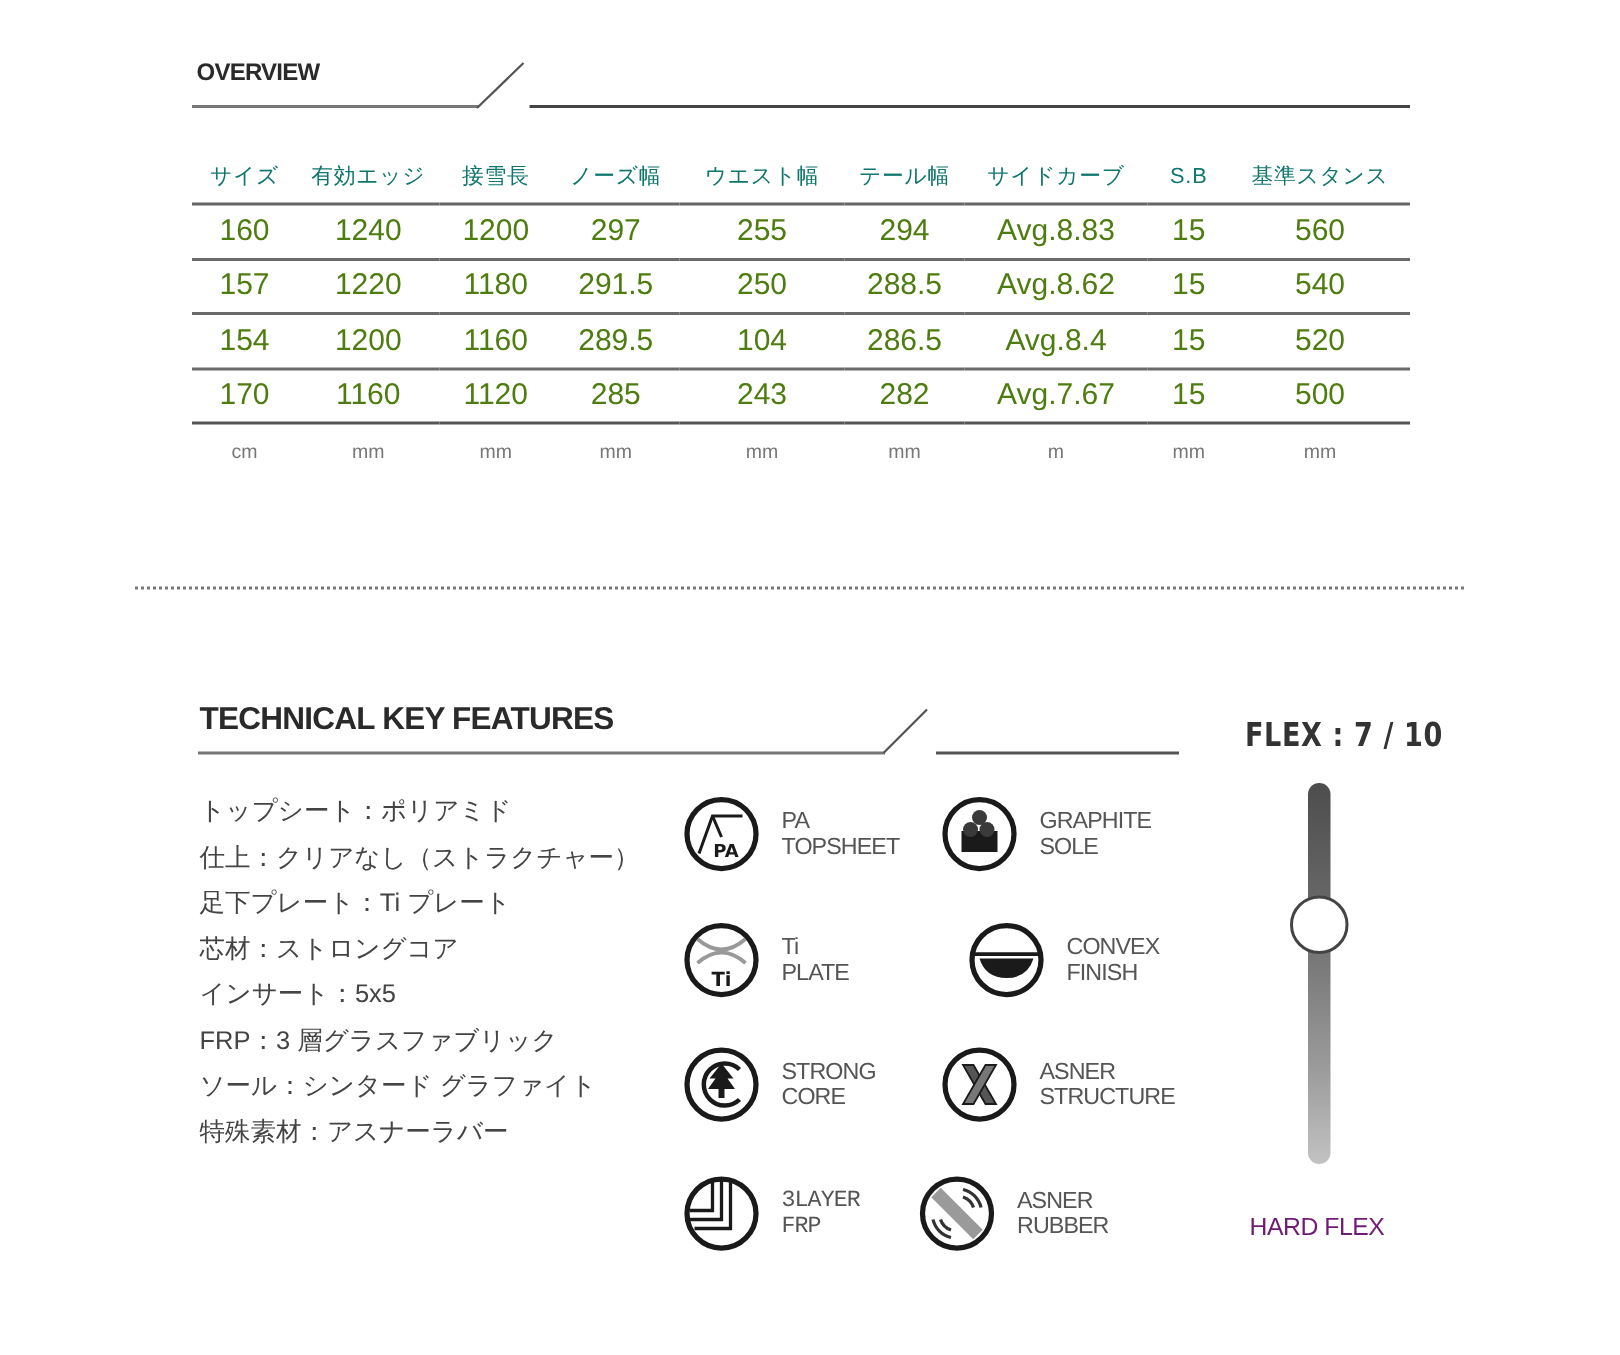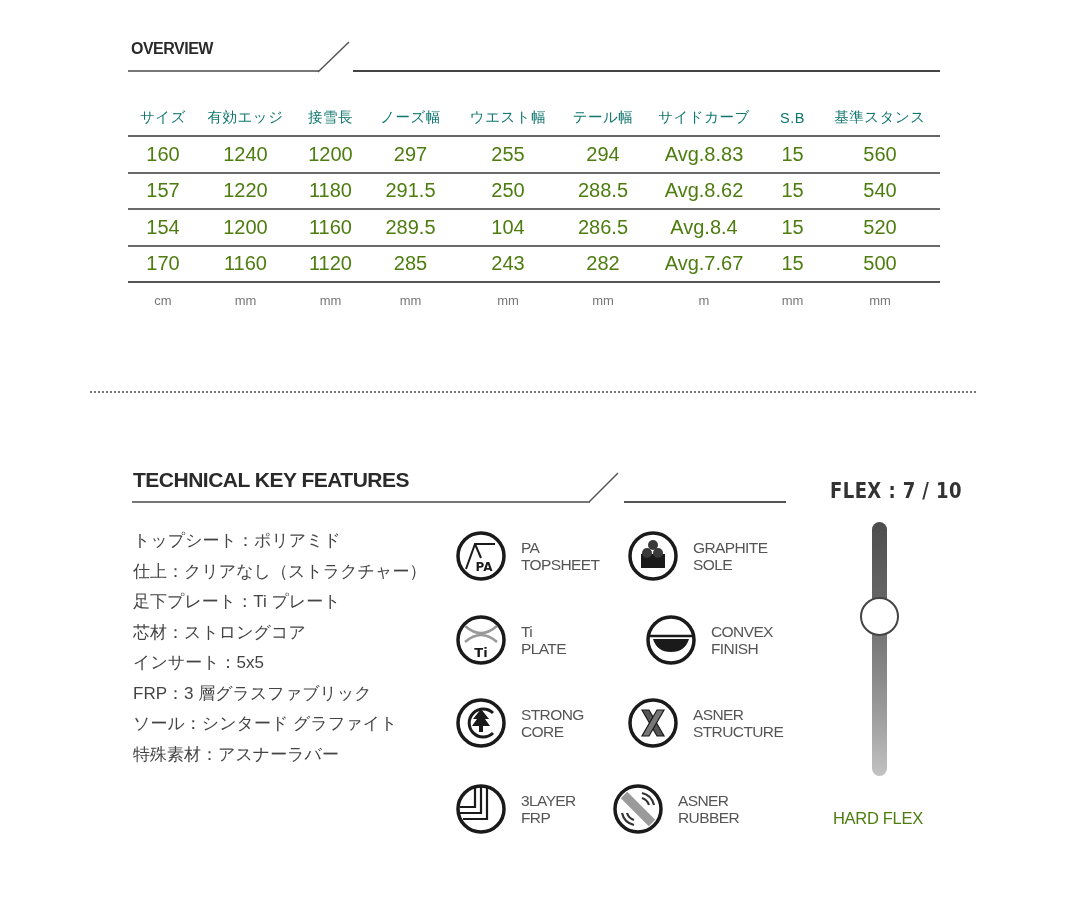--- a/index.html
+++ b/index.html
@@ -34,21 +34,21 @@
   .icon-item { position: absolute; display: flex; align-items: center; }
   .icon-item svg { width: 52px; height: 52px; flex: none; }
   .icon-label { margin-left: 14px; font-size: 15.5px; line-height: 17px; color: #555; letter-spacing: -0.6px; }
   .icon-label span { display: block; }
 
   
   .flex-title { position: absolute; left: 830px; top: 478px; font-size: 22px; font-weight: bold; color: #333; letter-spacing: 0.5px; transform: scaleX(0.82); transform-origin: left center; white-space: nowrap; font-family: "DejaVu Sans", sans-serif; }
   .flex-track { position: absolute; left: 872px; top: 522px; width: 15px; height: 254px; border-radius: 8px;
      background: linear-gradient(to bottom, #4d4d4d 0%, #6a6a6a 35%, #9b9b9b 75%, #c2c2c2 100%); }
   .flex-knob { position: absolute; left: 860px; top: 597px; width: 39px; height: 39px; border-radius: 50%; background: #fff; border: 2.5px solid #444; }
-  .flex-bottom { position: absolute; left: 833px; top: 809px; font-size: 16.5px; color: #4d7c0f; letter-spacing: -0.3px; text-align: right; }
+  .flex-bottom { position: absolute; left: 833px; top: 809px; font-size: 16.5px; color: #701a75; letter-spacing: -0.3px; text-align: right; }
 </style>
 </head>
 <body>
 
 <div class="sec-title ov-title">OVERVIEW</div>
 <div class="line" style="left:128px; top:70px; width:191px; height:2px; background:#777;"></div>
 <svg class="abs" style="left:316px; top:40px;" width="36" height="34">
     <line x1="2" y1="32" x2="33" y2="2" stroke="#555" stroke-width="1.5"></line>
   </svg>
 <div class="line" style="left:353px; top:70px; width:587px; height:2px; background:#444;"></div>
@@ -224,21 +224,21 @@
     <circle cx="26" cy="26" r="23" fill="none" stroke="#1a1a1a" stroke-width="3.5"></circle>
     <path d="M15,13 L22,13 L37,39 L30,39 Z" fill="#555" stroke="#1a1a1a" stroke-width="1.2"></path>
     <path d="M37,13 L30,13 L15,39 L22,39 Z" fill="#777" stroke="#1a1a1a" stroke-width="1.2"></path>
   </svg>
   <div class="icon-label">
     <span>ASNER</span>
     <span>STRUCTURE</span>
   </div>
 </div>
 
-<div class="icon-item" style="left:455px; top:783px;">
+<div class="icon-item" style="left:455px; top:783px;font-family:Liberation Mono, monospace;">
   <svg viewBox="0 0 52 52">
     <circle cx="26" cy="26" r="23" fill="none" stroke="#1a1a1a" stroke-width="3.5"></circle>
     <polyline points="20,5 20,24 5,24" fill="none" stroke="#1a1a1a" stroke-width="2.2"></polyline>
     <polyline points="26,4 26,30 5,30" fill="none" stroke="#1a1a1a" stroke-width="2.2"></polyline>
     <polyline points="32,5 32,36 8,36" fill="none" stroke="#1a1a1a" stroke-width="2.2"></polyline>
   </svg>
   <div class="icon-label">
     <span>3LAYER</span>
     <span>FRP</span>
   </div>

